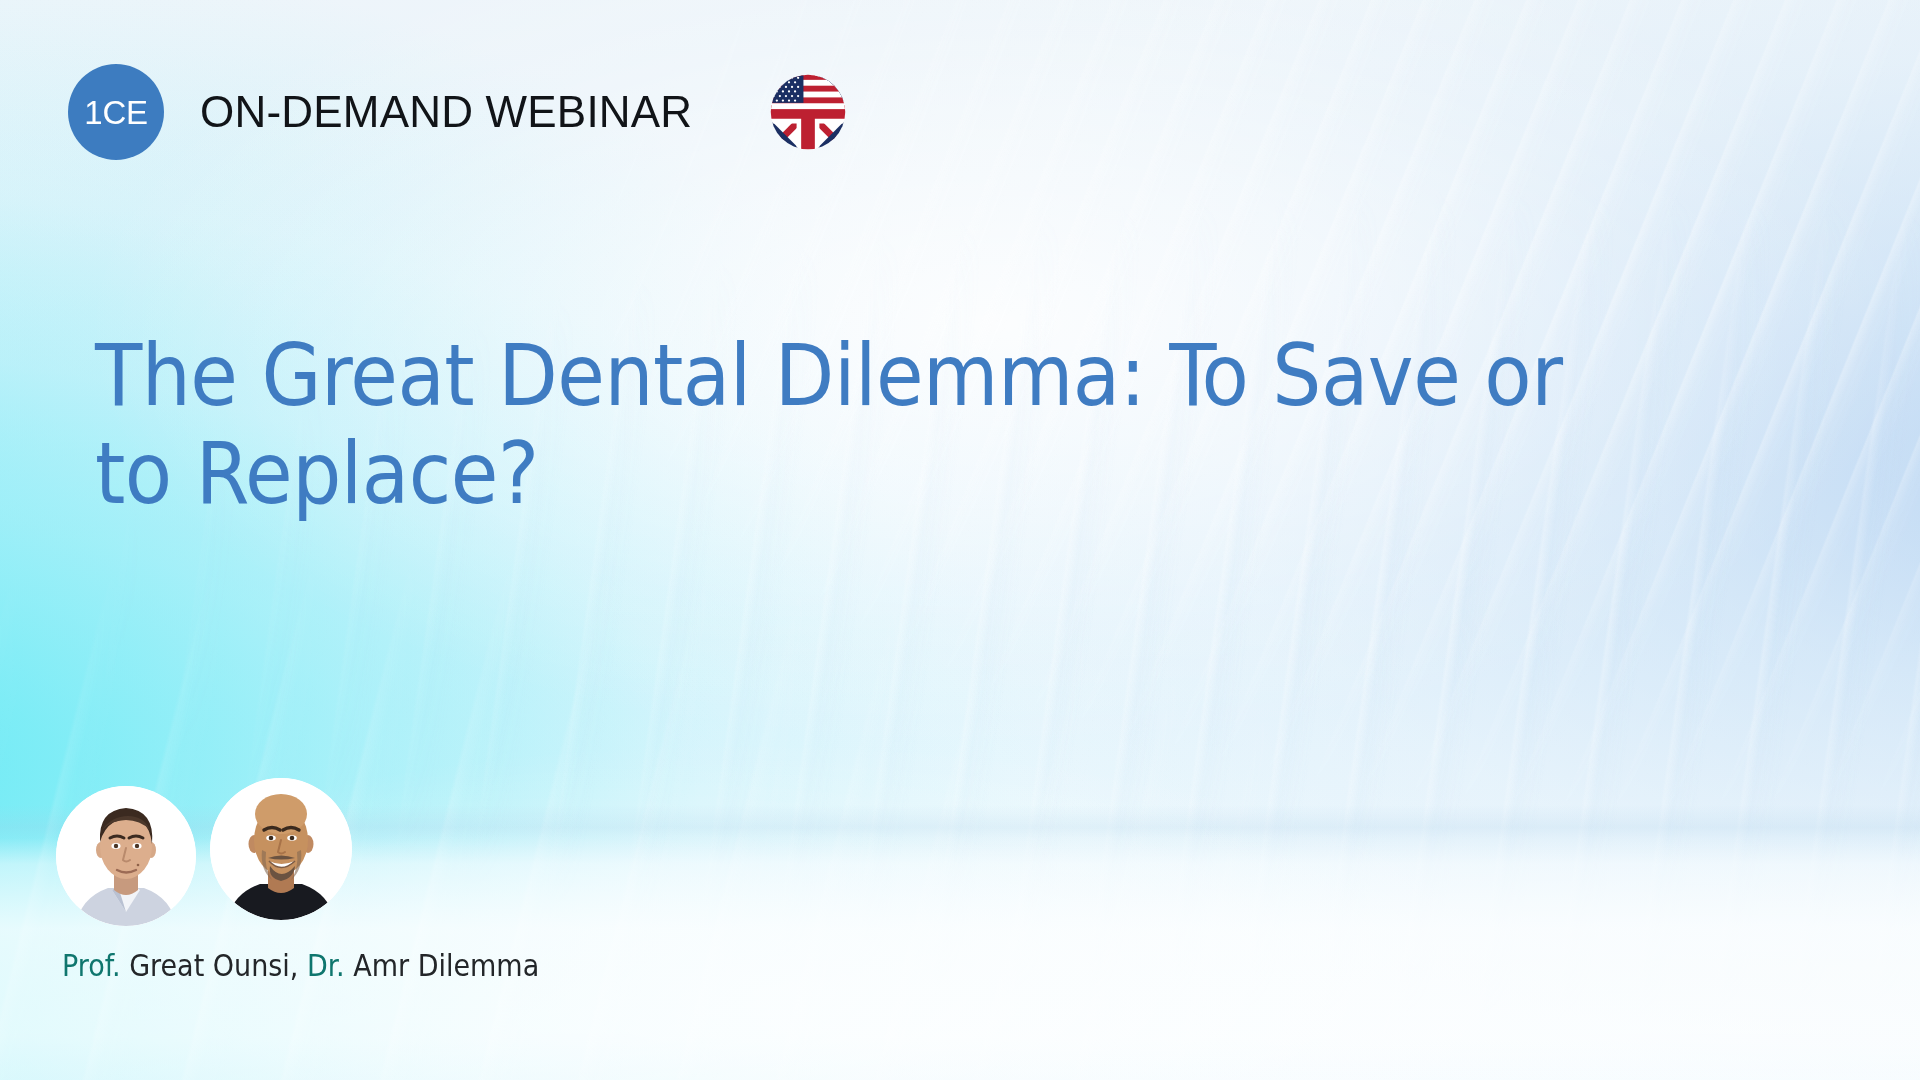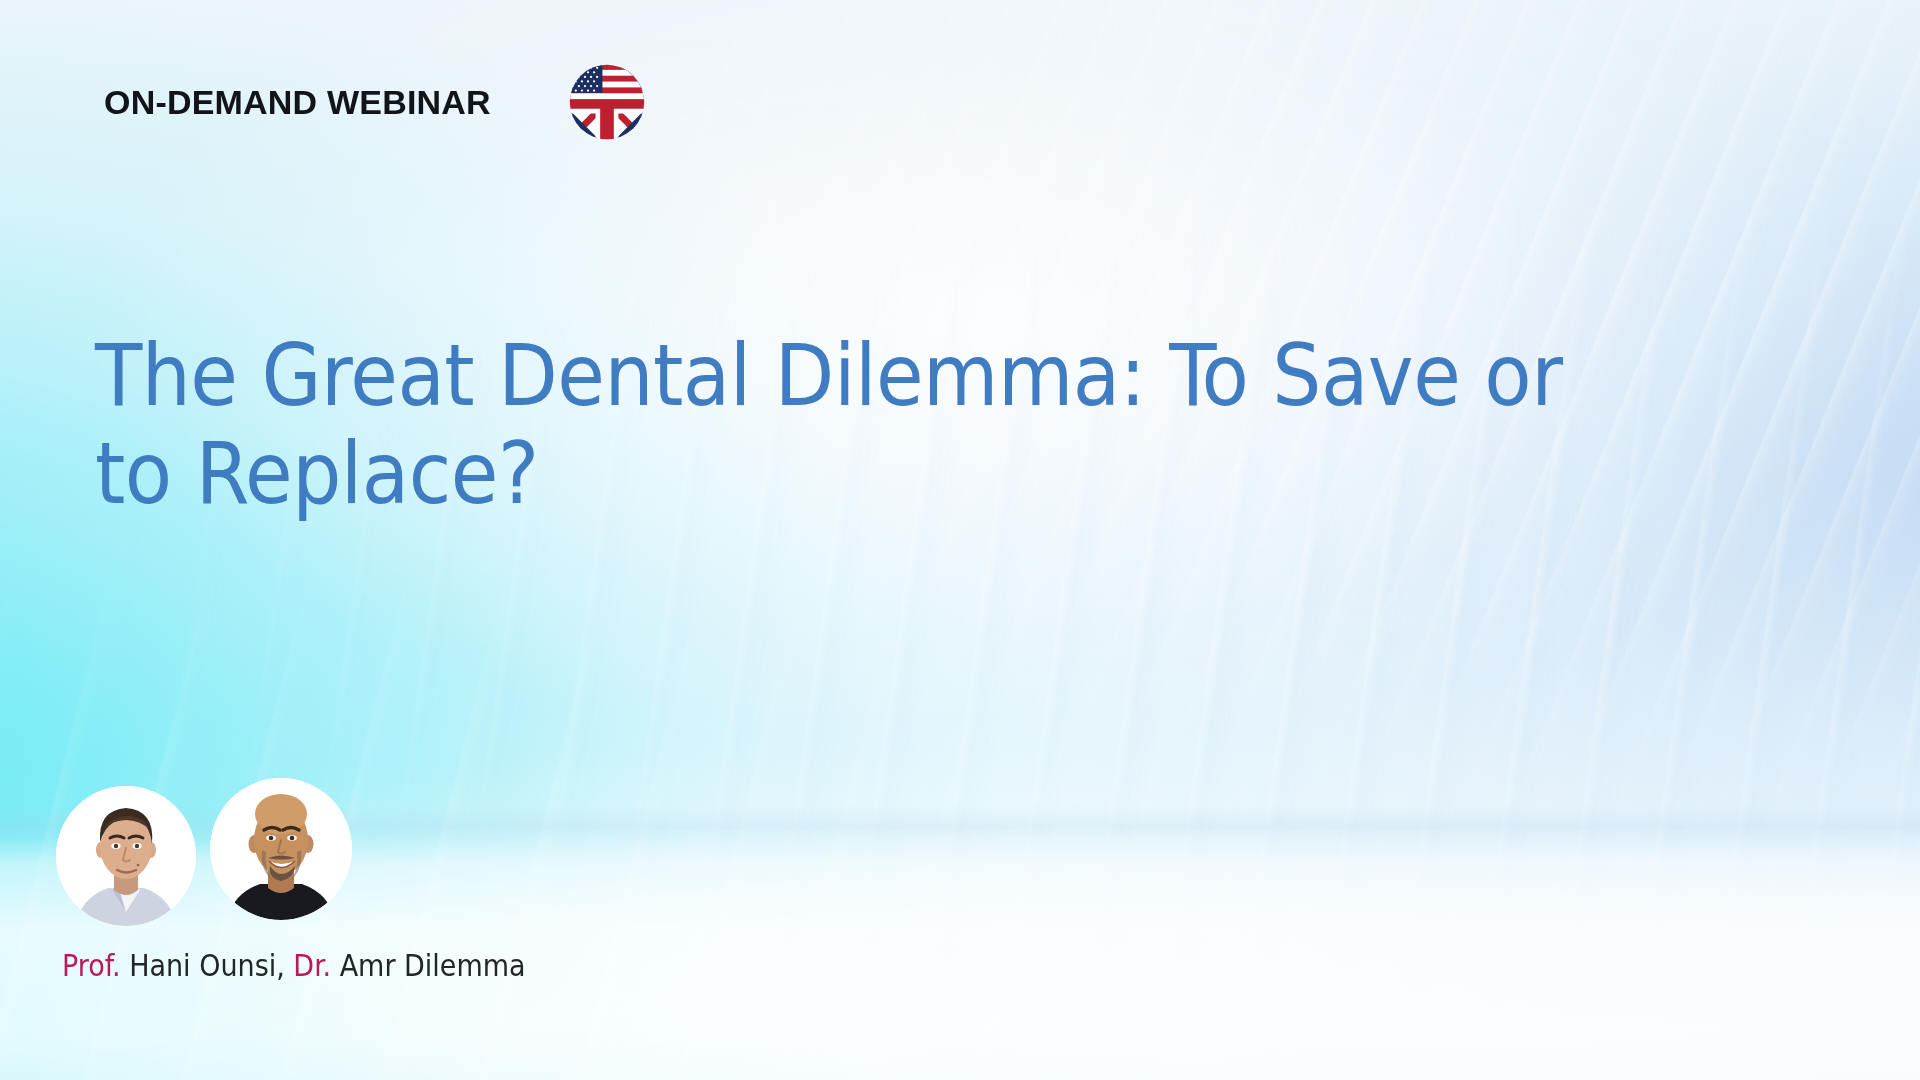--- a/index.html
+++ b/index.html
@@ -167,22 +167,22 @@
     font-size: 33px;
     font-weight: 400;
     letter-spacing: -0.3px;
     line-height: 1;
     font-family: "Liberation Sans", sans-serif;
   }
 
   .header-label {
     margin-left: 36px;
     color: #111418;
-    font-size: 34px;
-    font-weight: 700;
+    font-size: 44px;
+    font-weight: 400;
     letter-spacing: 0.2px;
     white-space: nowrap;
     font-family: "Liberation Sans", sans-serif;
   }
 
   .lang-flag {
     margin-left: 78px;
     width: 76px;
     height: 76px;
     flex: 0 0 auto;
@@ -237,40 +237,43 @@
   .speaker-names {
     margin-top: 22px;
     margin-left: 6px;
     font-size: 30px;
     font-weight: 400;
     white-space: nowrap;
     font-family: "DejaVu Sans", sans-serif;
     font-stretch: condensed;
   }
   .name-dark { color: #232629; }
-  .name-light { color: #be185d; margin-top: 20px; }
+  .name-light { color: #0f766e; margin-top: 20px; }
 </style>
 </head>
 <body>
 
 <div id="slide">
 
   <div class="bg-layer bg-base"></div>
   <div class="bg-layer bg-cyan-left2"></div>
   <div class="bg-layer bg-cyan-left"></div>
   <div class="bg-layer bg-blue-right"></div>
   <div class="bg-layer bg-white-core"></div>
   <div class="bg-layer bg-arc"></div>
   <div class="bg-layer bg-streaks-a"></div>
   <div class="bg-layer bg-streaks-b"></div>
   <div class="bg-layer bg-streaks-c"></div>
   <div class="bg-layer bg-horizon"></div>
 
   <div class="header">
 
+    <div class="ce-badge">
+      <span class="ce-badge-text">1CE</span>
+    </div>
 
     <div class="header-label">ON-DEMAND WEBINAR</div>
 
     <svg class="lang-flag" viewBox="0 0 100 100">
       <defs>
         <clipPath id="circleClip">
             <circle cx="50" cy="50" r="49"></circle>
           </clipPath>
         <clipPath id="usHalf">
             <path d="M50 1 A49 49 0 0 0 1 50 L50 50 Z M50 1 L50 50 L99 50 A49 49 0 0 0 50 1 Z"></path>
@@ -426,19 +429,19 @@
             <path d="M60 88 Q71 104 85 88 Q84 100 71 103 Q58 100 60 88 Z" fill="#6b5341"></path>
             <path d="M52 72 Q50 92 62 102 Q54 90 56 74 Z" fill="#85695299"></path>
             <path d="M91 72 Q93 92 81 102 Q89 90 87 74 Z" fill="#85695299"></path>
           </g>
         </svg>
       </div>
     </div>
 
     <div class="speaker-names">
       <span class="name-light">Prof.</span>
-      <span class="name-dark">Hani Ounsi,</span>
+      <span class="name-dark">Great Ounsi,</span>
       <span class="name-light">Dr.</span>
       <span class="name-dark">Amr Dilemma</span>
     </div>
   </div>
 
 </div>
 
 </body></html>

